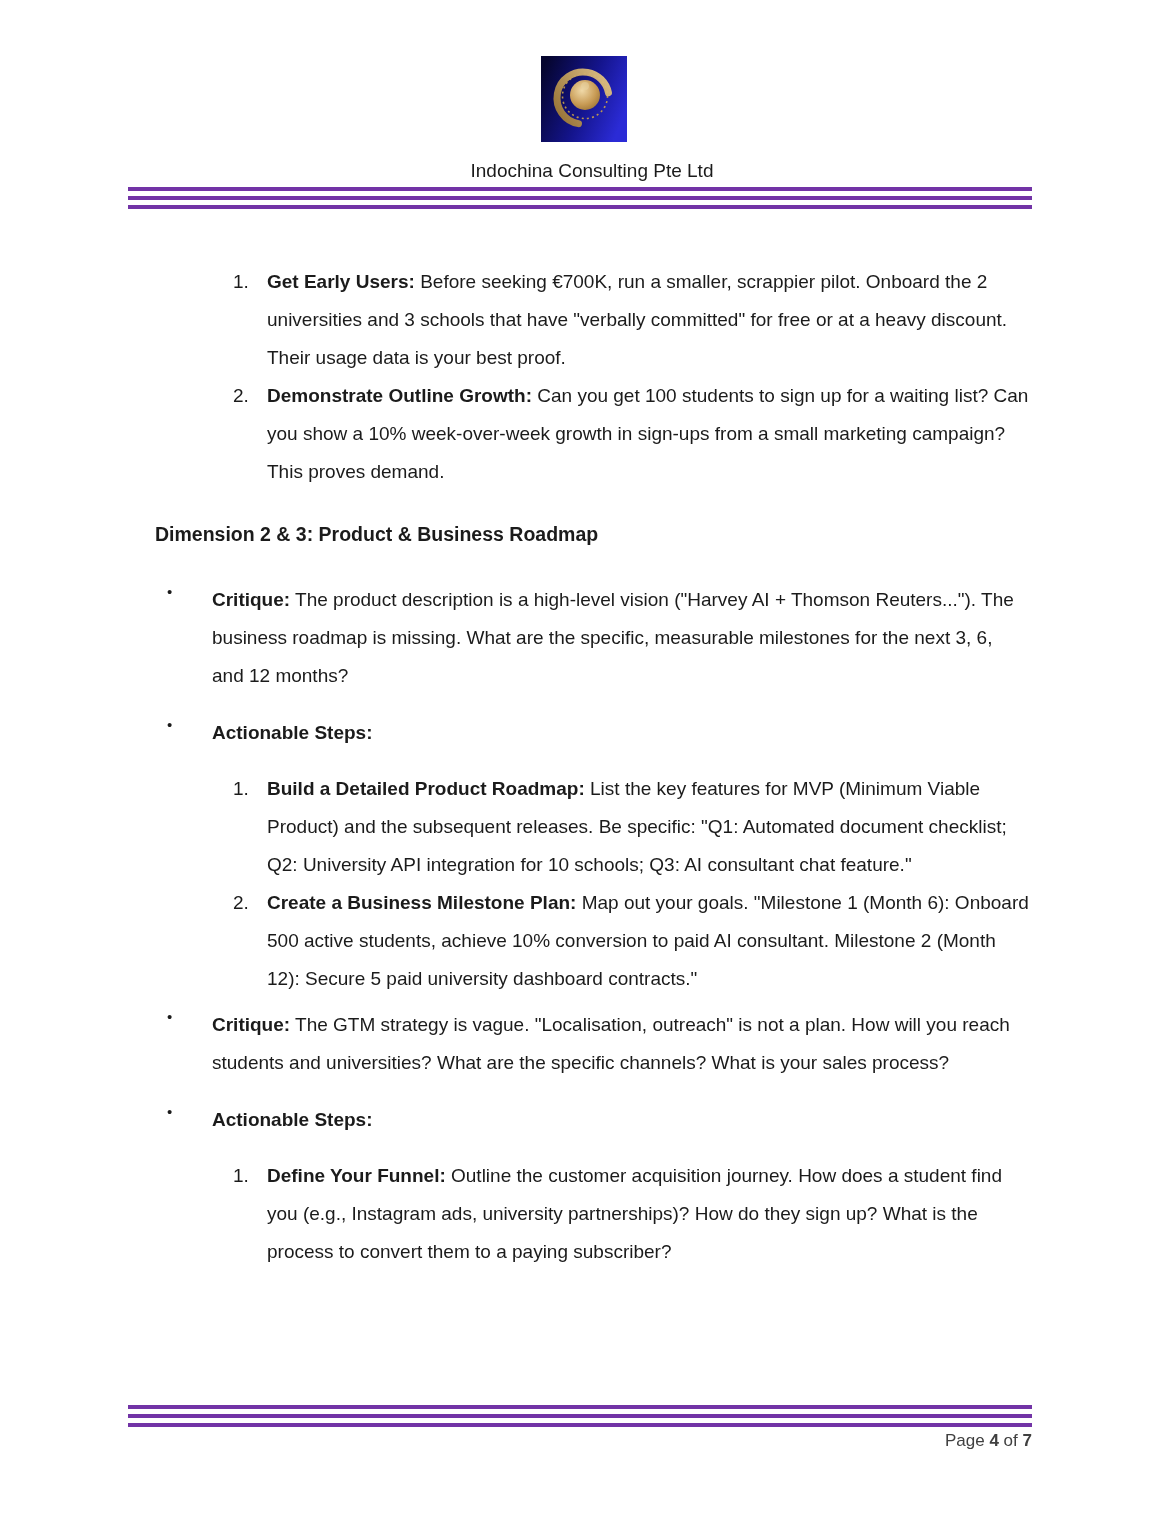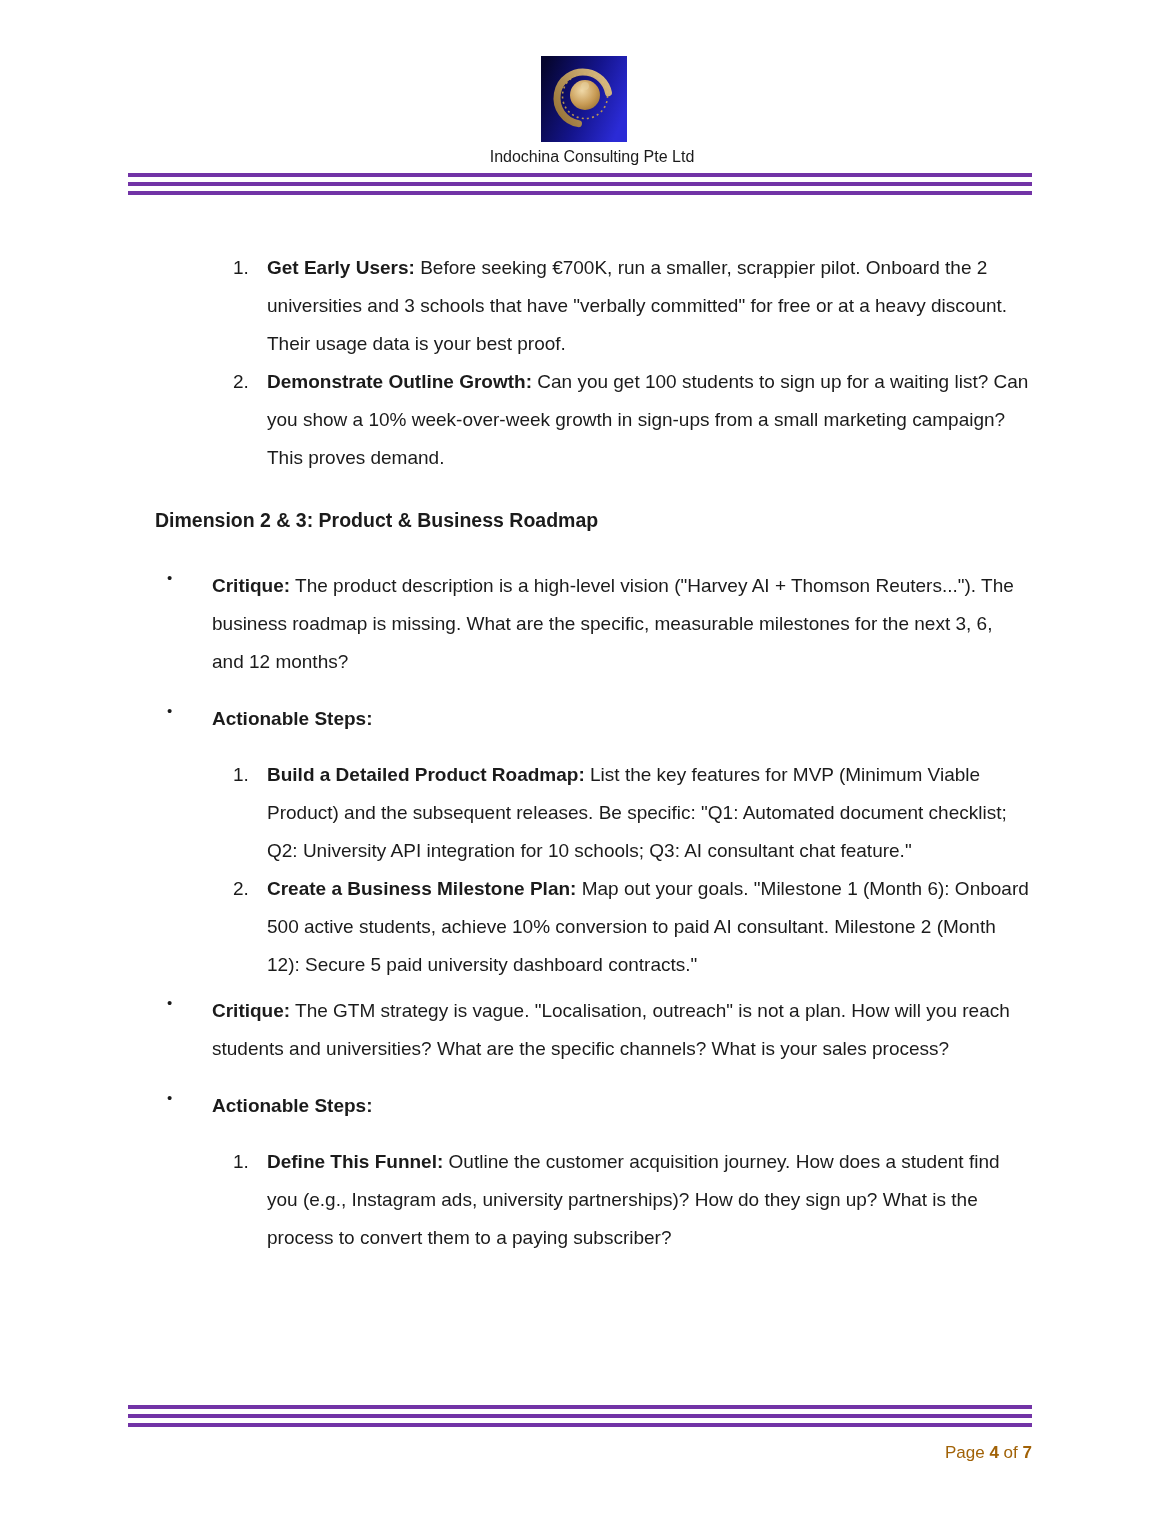--- a/index.html
+++ b/index.html
@@ -13,23 +13,23 @@
     overflow: hidden;
   }
   
   .logo {
     width: 86px; height: 86px;
     margin: 56px auto 0 auto;
     display: block;
   }
   .company-name {
     text-align: center;
-    font-size: 16px;
+    font-size: 19px;
     line-height: 26px;
-    margin-top: 2px;
+    margin-top: 16px;
     color: #1b1b1b;
     padding-left: 16px;
   }
   .stripes {
     margin-left: 128px;
     width: 904px;
     margin-top: 3px;
   }
   .stripe {
     height: 4px;
@@ -65,22 +65,22 @@
   .footer {
     position: absolute;
     left: 128px;
     top: 1402px;
     width: 904px;
   }
   .page-number {
     text-align: right;
     font-size: 17px;
     line-height: 24px;
-    margin-top: 14px;
-    color: #a16207;
+    margin-top: 2px;
+    color: #404040;
   }
   .page-number b { font-weight: 700; }
 </style>
 </head>
 <body>
 
 <div class="page">
 
   <div class="logo">
     <svg width="86" height="86" viewBox="0 0 86 86">
@@ -159,21 +159,21 @@
       </div>
       <div class="bli">
         <span class="bullet">•</span>
         <p class="t"><b>Actionable Steps:</b><span></span></p>
       </div>
     </div>
 
     <div class="olist after-bullets">
       <div class="oli">
         <span class="num">1.</span>
-        <p class="t"><b>Define This Funnel:</b><span> Outline the customer acquisition journey. How does a student find you (e.g., Instagram ads, university partnerships)? How do they sign up? What is the process to convert them to a paying subscriber?</span></p>
+        <p class="t"><b>Define Your Funnel:</b><span> Outline the customer acquisition journey. How does a student find you (e.g., Instagram ads, university partnerships)? How do they sign up? What is the process to convert them to a paying subscriber?</span></p>
       </div>
     </div>
 
   </main>
 
   <div class="footer">
     <div class="stripes" style="margin-left:0;">
       <div class="stripe"></div>
       <div class="stripe"></div>
       <div class="stripe"></div>

